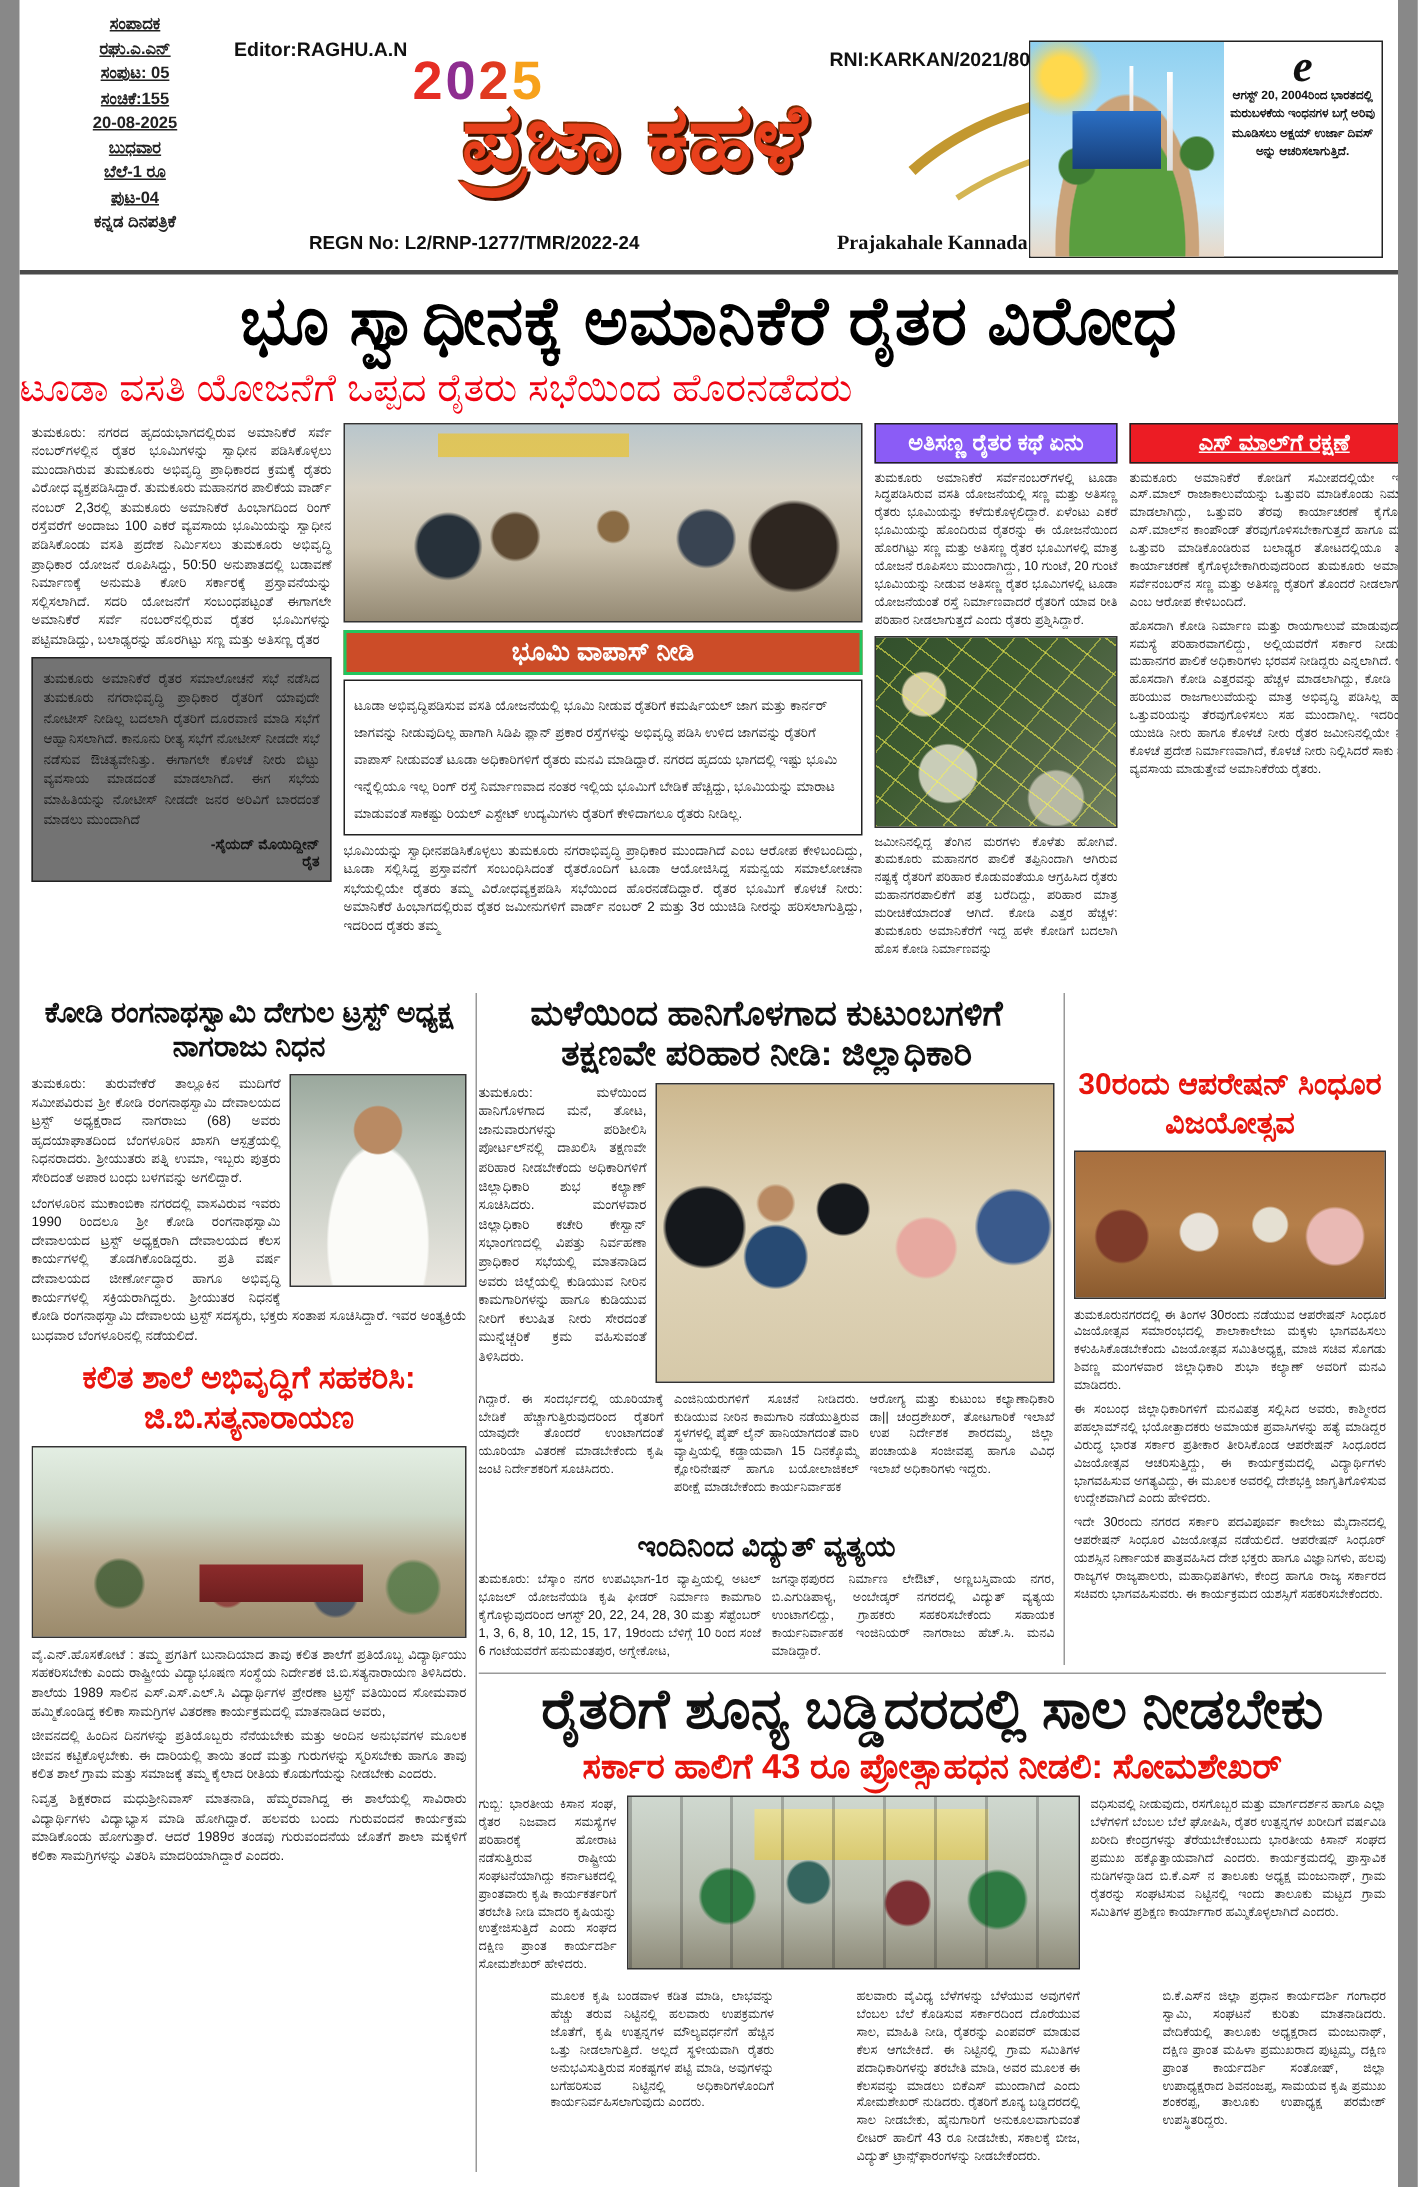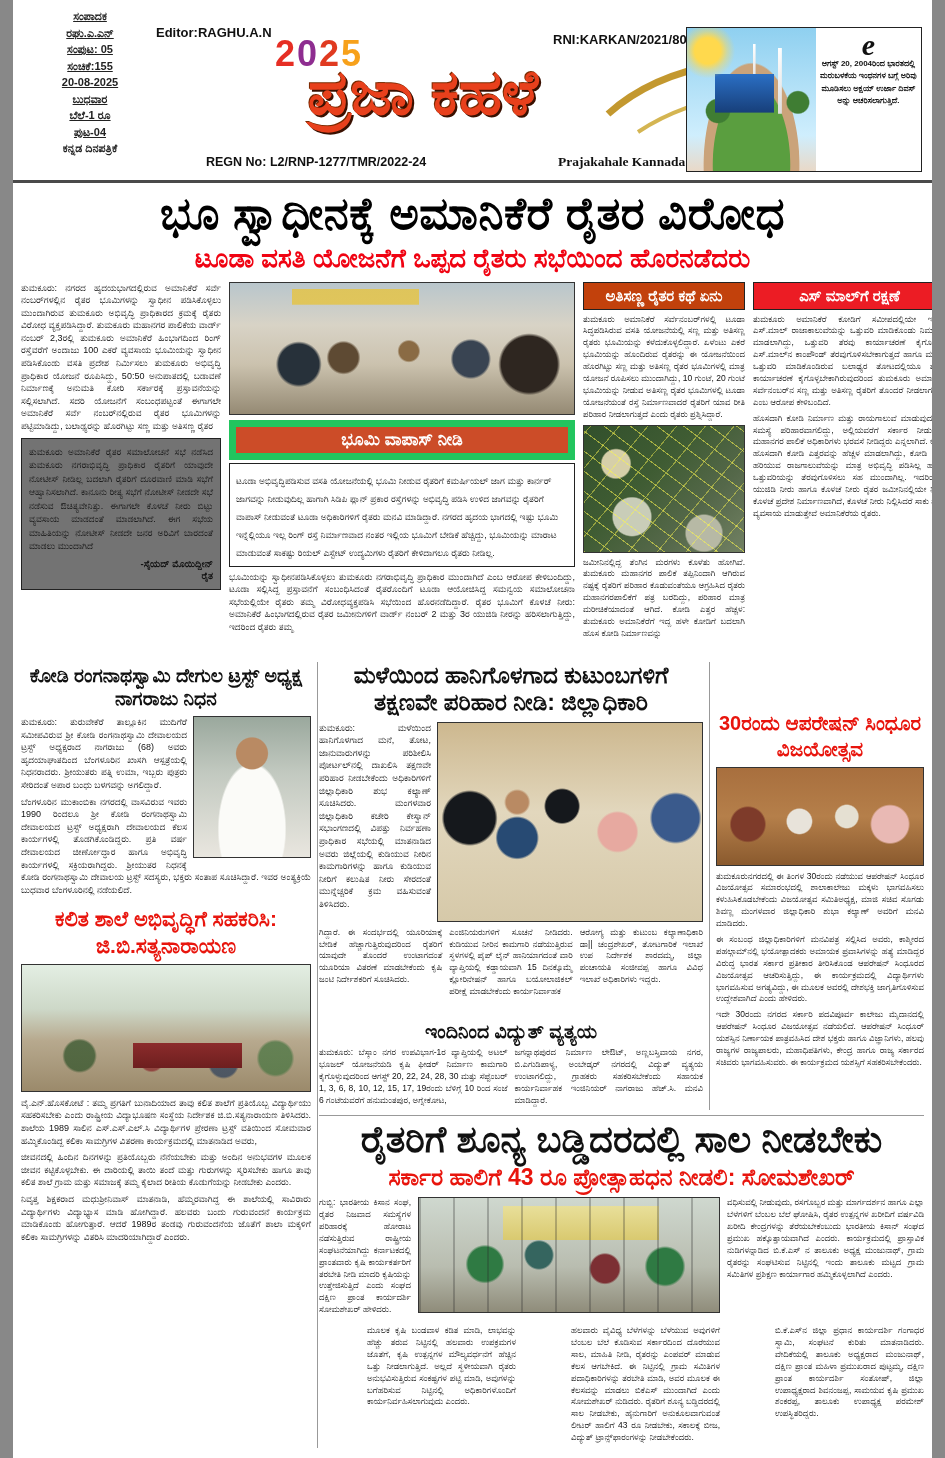--- a/index.html
+++ b/index.html
@@ -37,48 +37,48 @@
       radial-gradient(circle at 86% 52%, #3f7d33 0 8%, transparent 9%),
       radial-gradient(ellipse at 50% 96%, #5a9e3f 0 42%, #caa37a 43% 52%, transparent 53%),
       linear-gradient(180deg,#8fd0f0 0%,#cfeefd 75%,#e9d9c8 100%);}
   .promo-text{width:43%;padding:3px 4px;text-align:center;font-size:8px;line-height:1.55;
               font-weight:bold;}
   .e-glyph{font-family:"Liberation Serif",serif;font-style:italic;font-weight:bold;
            font-size:30px;line-height:.9;display:block;}
   
   .lead-head{margin:6px 4px 0;text-align:center;font-size:45px;font-weight:800;
              letter-spacing:.5px;line-height:1.1;color:#000;}
-  .lead-sub{margin:4px 0 8px;text-align:center;font-size:26px;font-weight:700;color:#f00312;}
+  .lead-sub{margin:4px 0 8px;font-size:26px;font-weight:400;color:#f00312;}
   
   .lead-grid{display:grid;grid-template-columns:200px 346px 162px 193px;gap:8px;
              padding:0 8px;height:374px;overflow:hidden;}
   .body{font-size:9px;line-height:1.4;text-align:justify;margin:0 0 4px;}
   .small{font-size:8.5px;}
   .quote-box{background:#737373;border:1.5px solid #222;padding:7px;margin-top:5px;}
   .quote-box .body{font-size:9px;line-height:1.5;}
   .q-author{text-align:right;font-weight:bold;font-size:9.5px;margin-top:2px;}
   .q-role{text-align:right;font-weight:bold;font-size:9.5px;}
   .photo{border:1px solid #333;}
   .main-photo{height:131px;background:
       radial-gradient(circle at 20% 62%, #27313a 0 7%, transparent 8%),
       radial-gradient(circle at 33% 57%, #5e4a33 0 6%, transparent 7%),
       radial-gradient(circle at 52% 52%, #8a6b44 0 5%, transparent 6%),
       radial-gradient(circle at 70% 58%, #394452 0 7%, transparent 8%),
       radial-gradient(circle at 87% 62%, #2e2620 0 9%, transparent 10%),
       linear-gradient(90deg, transparent 18%, rgba(228,196,72,.85) 18% 55%, transparent 55%) no-repeat 0 6%/100% 12%,
       linear-gradient(180deg,#b9c6cc 0%,#d8d3c6 32%,#cbc2ae 62%,#958a74 100%);}
   .orange-bar{background:#cc4c28;color:#fff;text-align:center;font-size:17px;font-weight:800;
-              padding:3px 16px;margin-top:5px;border:7px solid #22c55e;}
+              padding:3px 16px;margin-top:5px;border:2px solid #22c55e;}
   .waapas-box{border:1.5px solid #222;padding:6px;margin-top:3px;}
   .two-col{display:flex;gap:8px;margin-top:4px;}
   .two-col .body{flex:1;}
   .box-head{color:#fff;text-align:center;font-weight:800;font-size:15px;padding:4px 2px;
             border:1px solid #222;margin-bottom:4px;}
-  .bg-blue{background:#c2410c;}
-  .bg-red{background:#ec1c24;}
+  .bg-blue{background:#8b5cf6;}
+  .bg-red{background:#ec1c24;text-decoration:underline;}
   .sat-photo{height:126px;margin:4px 0;background:
       repeating-linear-gradient(37deg, rgba(250,245,80,.55) 0 1px, transparent 1px 16px),
       repeating-linear-gradient(-50deg, rgba(250,245,80,.45) 0 1px, transparent 1px 22px),
       radial-gradient(circle at 30% 72%, #c9cdb8 0 13%, transparent 14%),
       radial-gradient(circle at 20% 30%, #d6cfa9 0 9%, transparent 10%),
       radial-gradient(circle at 75% 85%, #b7b9a5 0 11%, transparent 12%),
       linear-gradient(135deg,#32502c 0%,#3f5c33 40%,#55684a 70%,#728163 100%);}
   
   .lower{display:flex;gap:1px;padding:6px 8px 0;}
   .rail{width:290px;border-right:1px solid #999;padding-right:6px;overflow:hidden;}

